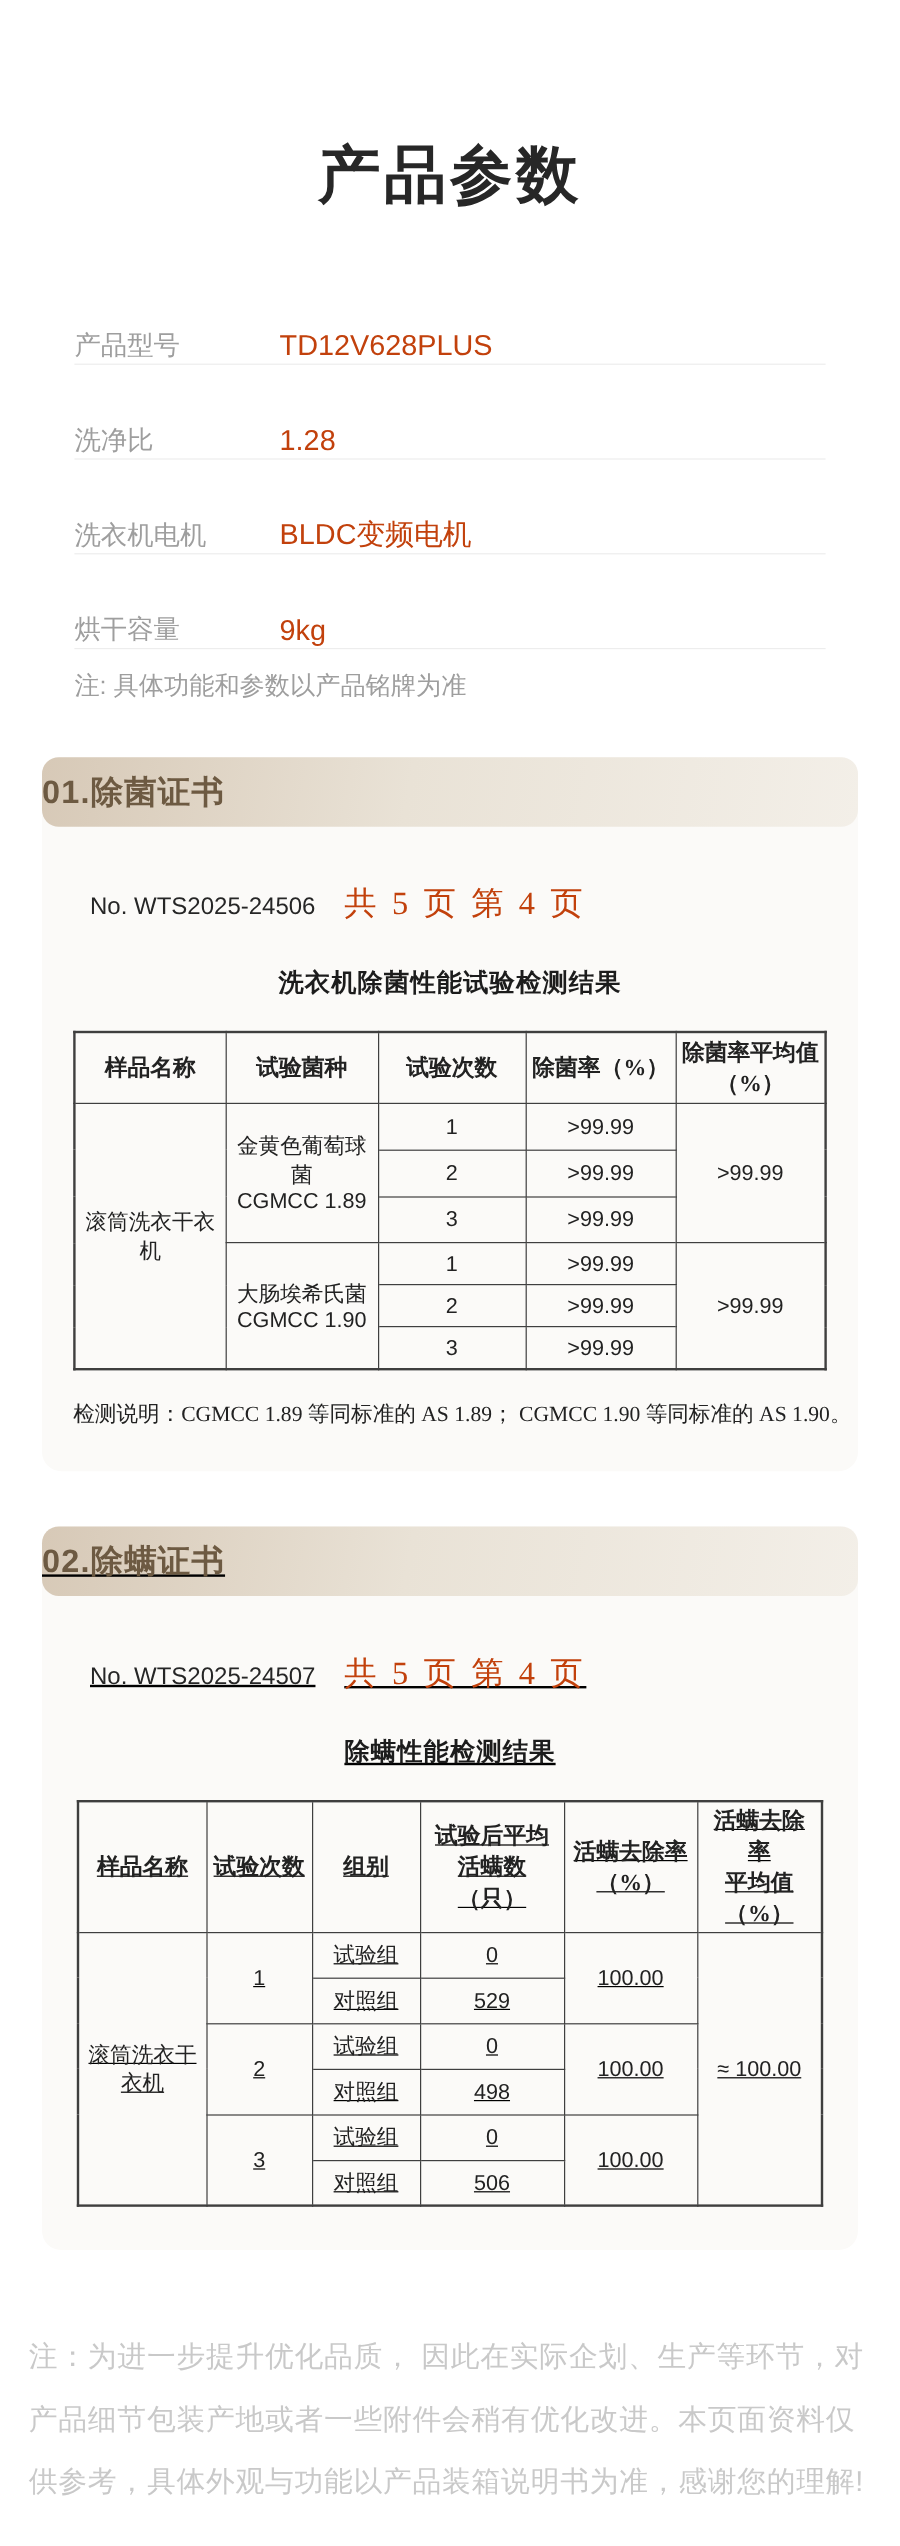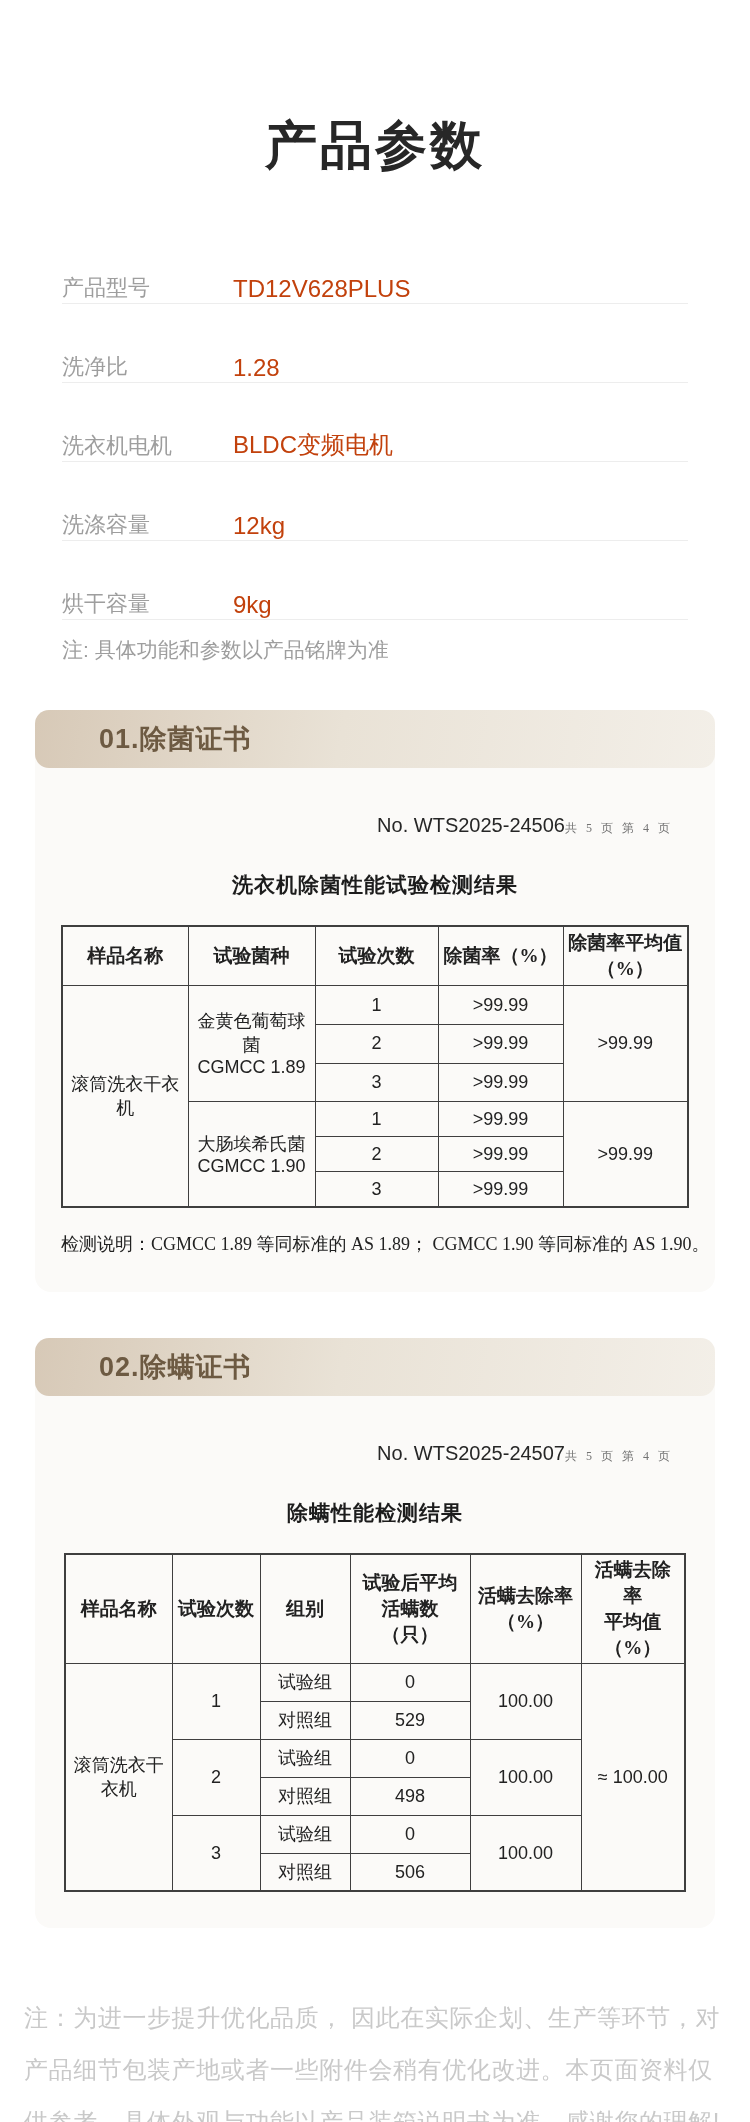--- a/index.html
+++ b/index.html
@@ -16,35 +16,36 @@
   
   .specs{margin:44px 62px 0;}
   .spec-row{height:78px;display:flex;align-items:flex-end;border-bottom:1px solid #ededed;}
   .spec-label{width:171px;flex:0 0 171px;font-size:22px;color:#9e9e9e;}
   .spec-value{font-size:24px;color:#c2410c;}
   .spec-note{margin:16px 62px 0;font-size:21px;color:#9e9e9e;}
   
   .cert-card{
     margin:46px 35px 0;background:#fbfaf8;border-radius:16px;padding-bottom:36px;
   }
-  .cert-card + .cert-card{}
+  .cert-card + .cert-card{text-decoration:underline;}
   .cert-band{
     height:58px;border-radius:14px;display:flex;align-items:center;
-    padding-left:64px;box-sizing:border-box;
+    box-sizing:border-box;
     background:linear-gradient(100deg,#d7c9b7 0%,#e9e2d6 45%,#f3efe8 100%);
     font-size:27px;font-weight:600;color:#6d5a42;letter-spacing:1px;
   }
   .cert-no-row{
-    display:flex;justify-content:flex-end;align-items:baseline;
+    display:flex;justify-content:flex-start;align-items:baseline;
     padding:46px 42px 0 40px;
+    gap:24px;
   }
   .cert-no{font-size:20px;color:#262626;font-weight:500;}
   .page-info{
     font-family:"Liberation Serif","DejaVu Serif",serif;
-    font-size:12px;color:#737373;letter-spacing:3px;
+    font-size:27px;color:#c2410c;letter-spacing:3px;
   }
   .table-title{
     margin-top:34px;text-align:center;font-size:21px;font-weight:700;
     color:#1c1c1c;font-family:"Liberation Serif","DejaVu Serif",serif;letter-spacing:1px;
   }
   table.cert-table{
     border-collapse:collapse;margin:26px auto 0;table-layout:fixed;
     border:2px solid #3f3f3f;
     font-family:"Liberation Serif","DejaVu Serif",serif;color:#222222;
   }
@@ -82,24 +83,20 @@
     <span class="spec-label">产品型号</span>
     <span class="spec-value">TD12V628PLUS</span>
   </div>
   <div class="spec-row">
     <span class="spec-label">洗净比</span>
     <span class="spec-value">1.28</span>
   </div>
   <div class="spec-row">
     <span class="spec-label">洗衣机电机</span>
     <span class="spec-value">BLDC变频电机</span>
-  </div>
-  <div class="spec-row">
-    <span class="spec-label">洗涤容量</span>
-    <span class="spec-value">12kg</span>
   </div>
   <div class="spec-row">
     <span class="spec-label">烘干容量</span>
     <span class="spec-value">9kg</span>
   </div>
 </div>
 <p class="spec-note">注: 具体功能和参数以产品铭牌为准</p>
 
 <section class="cert-card">
   <div class="cert-band">01.除菌证书</div>

